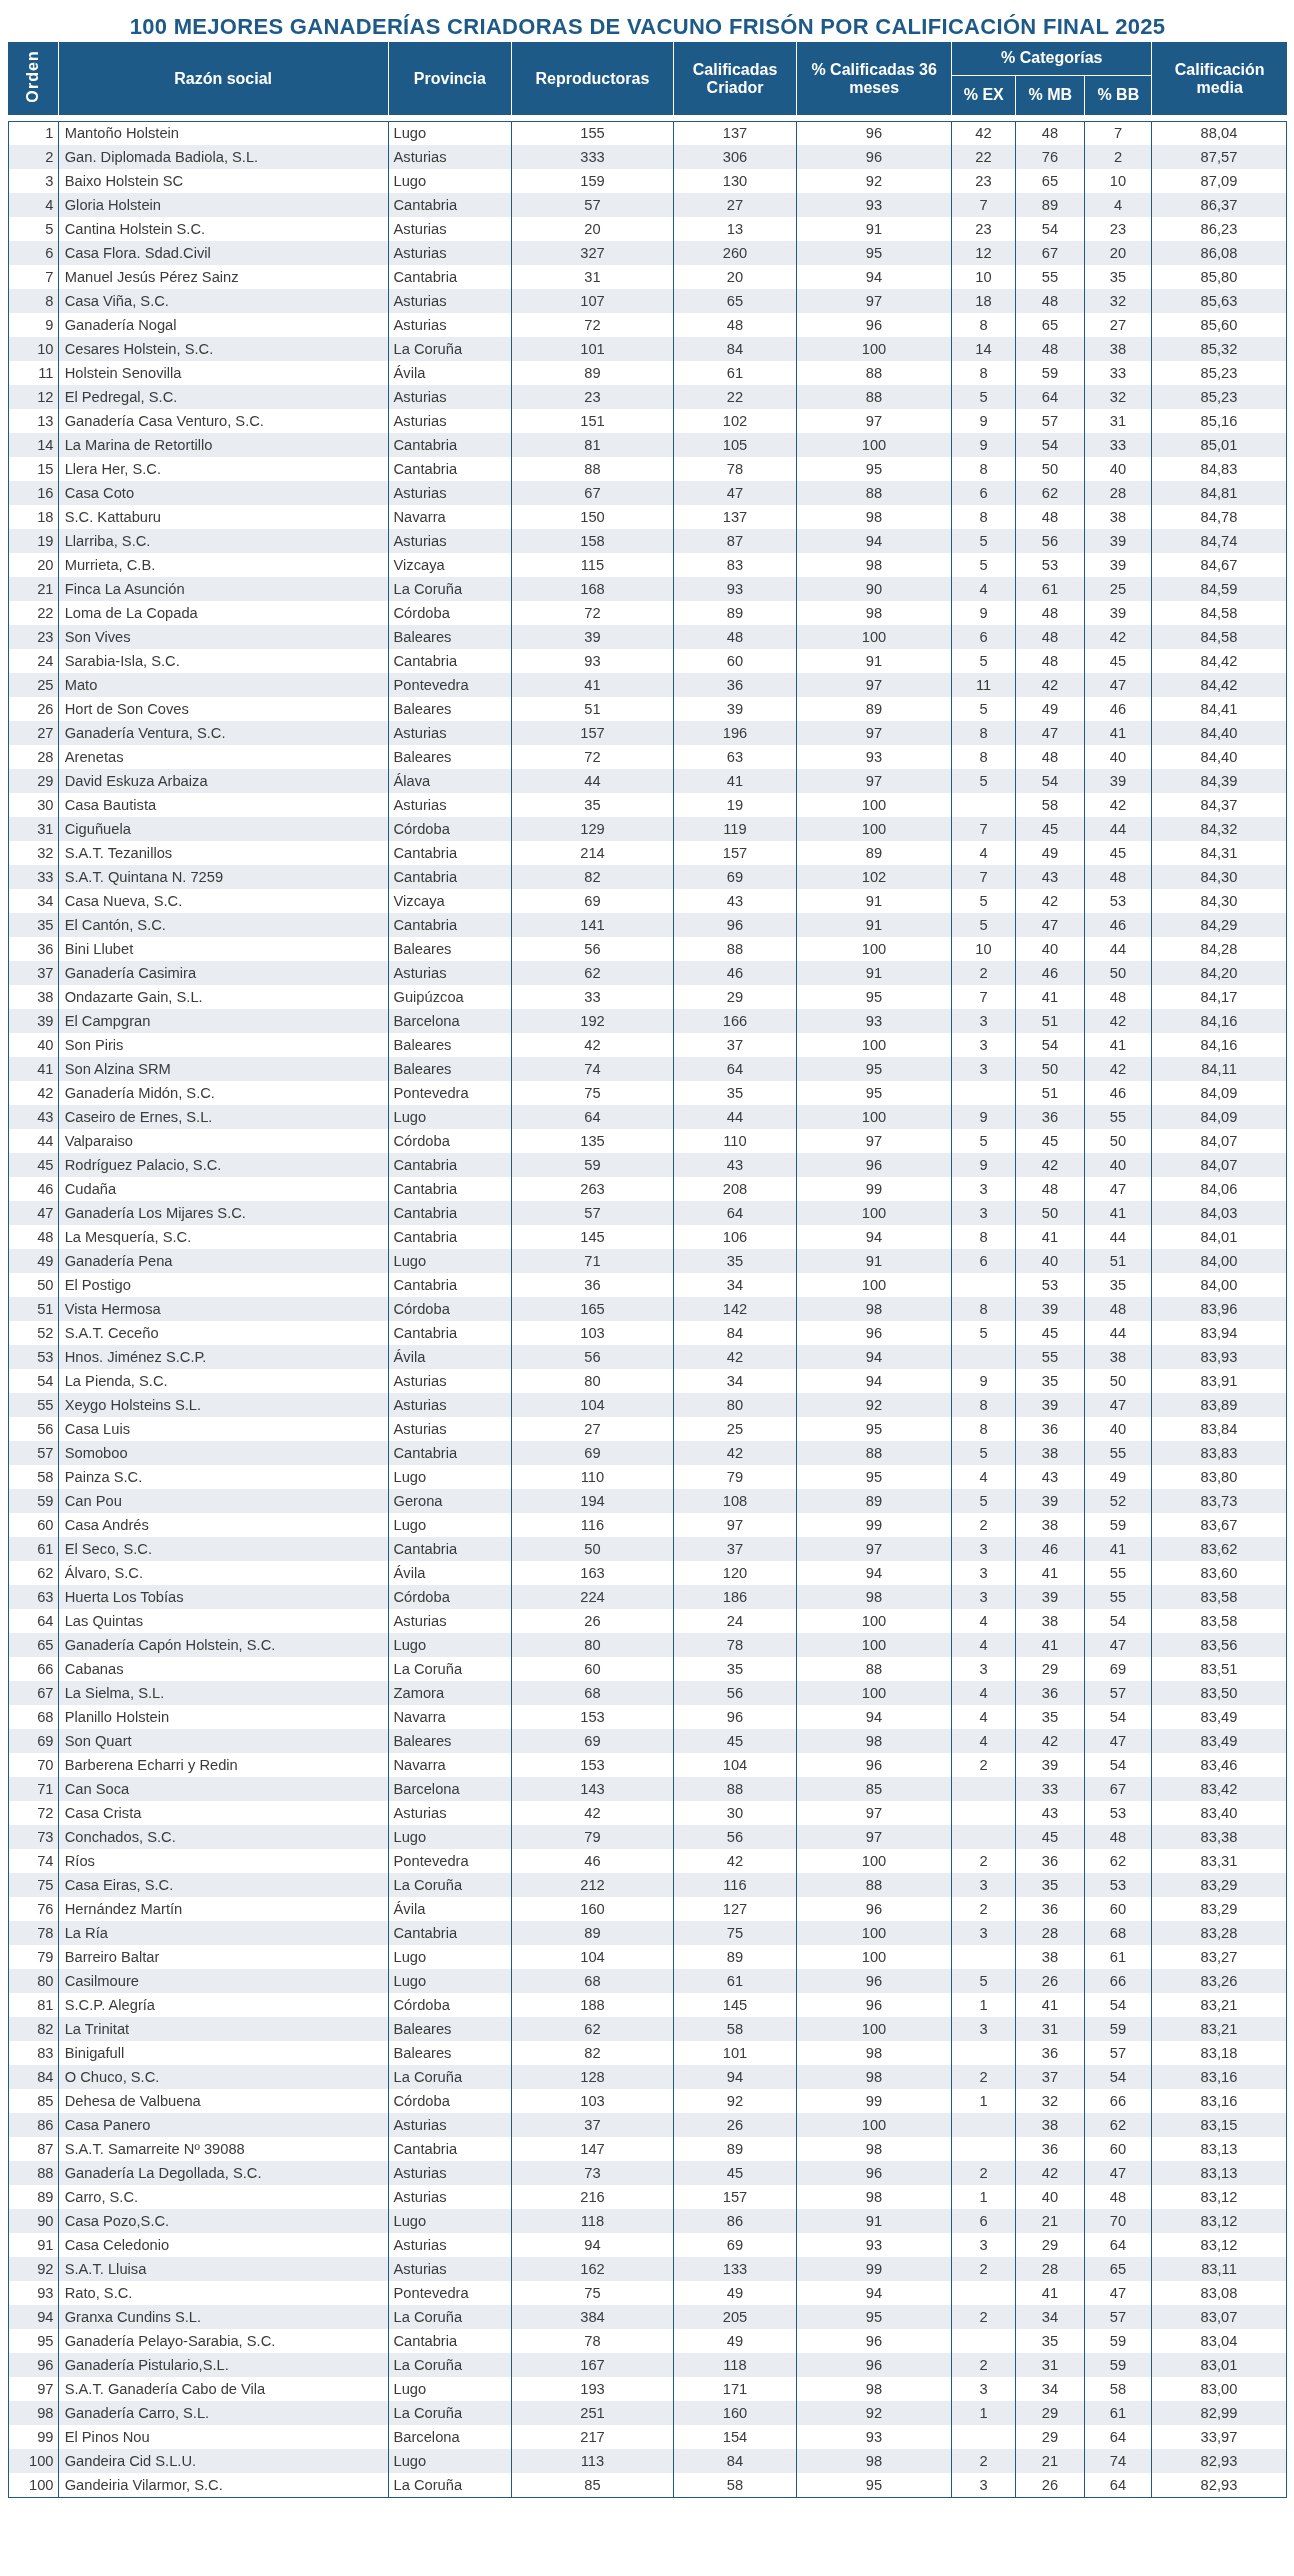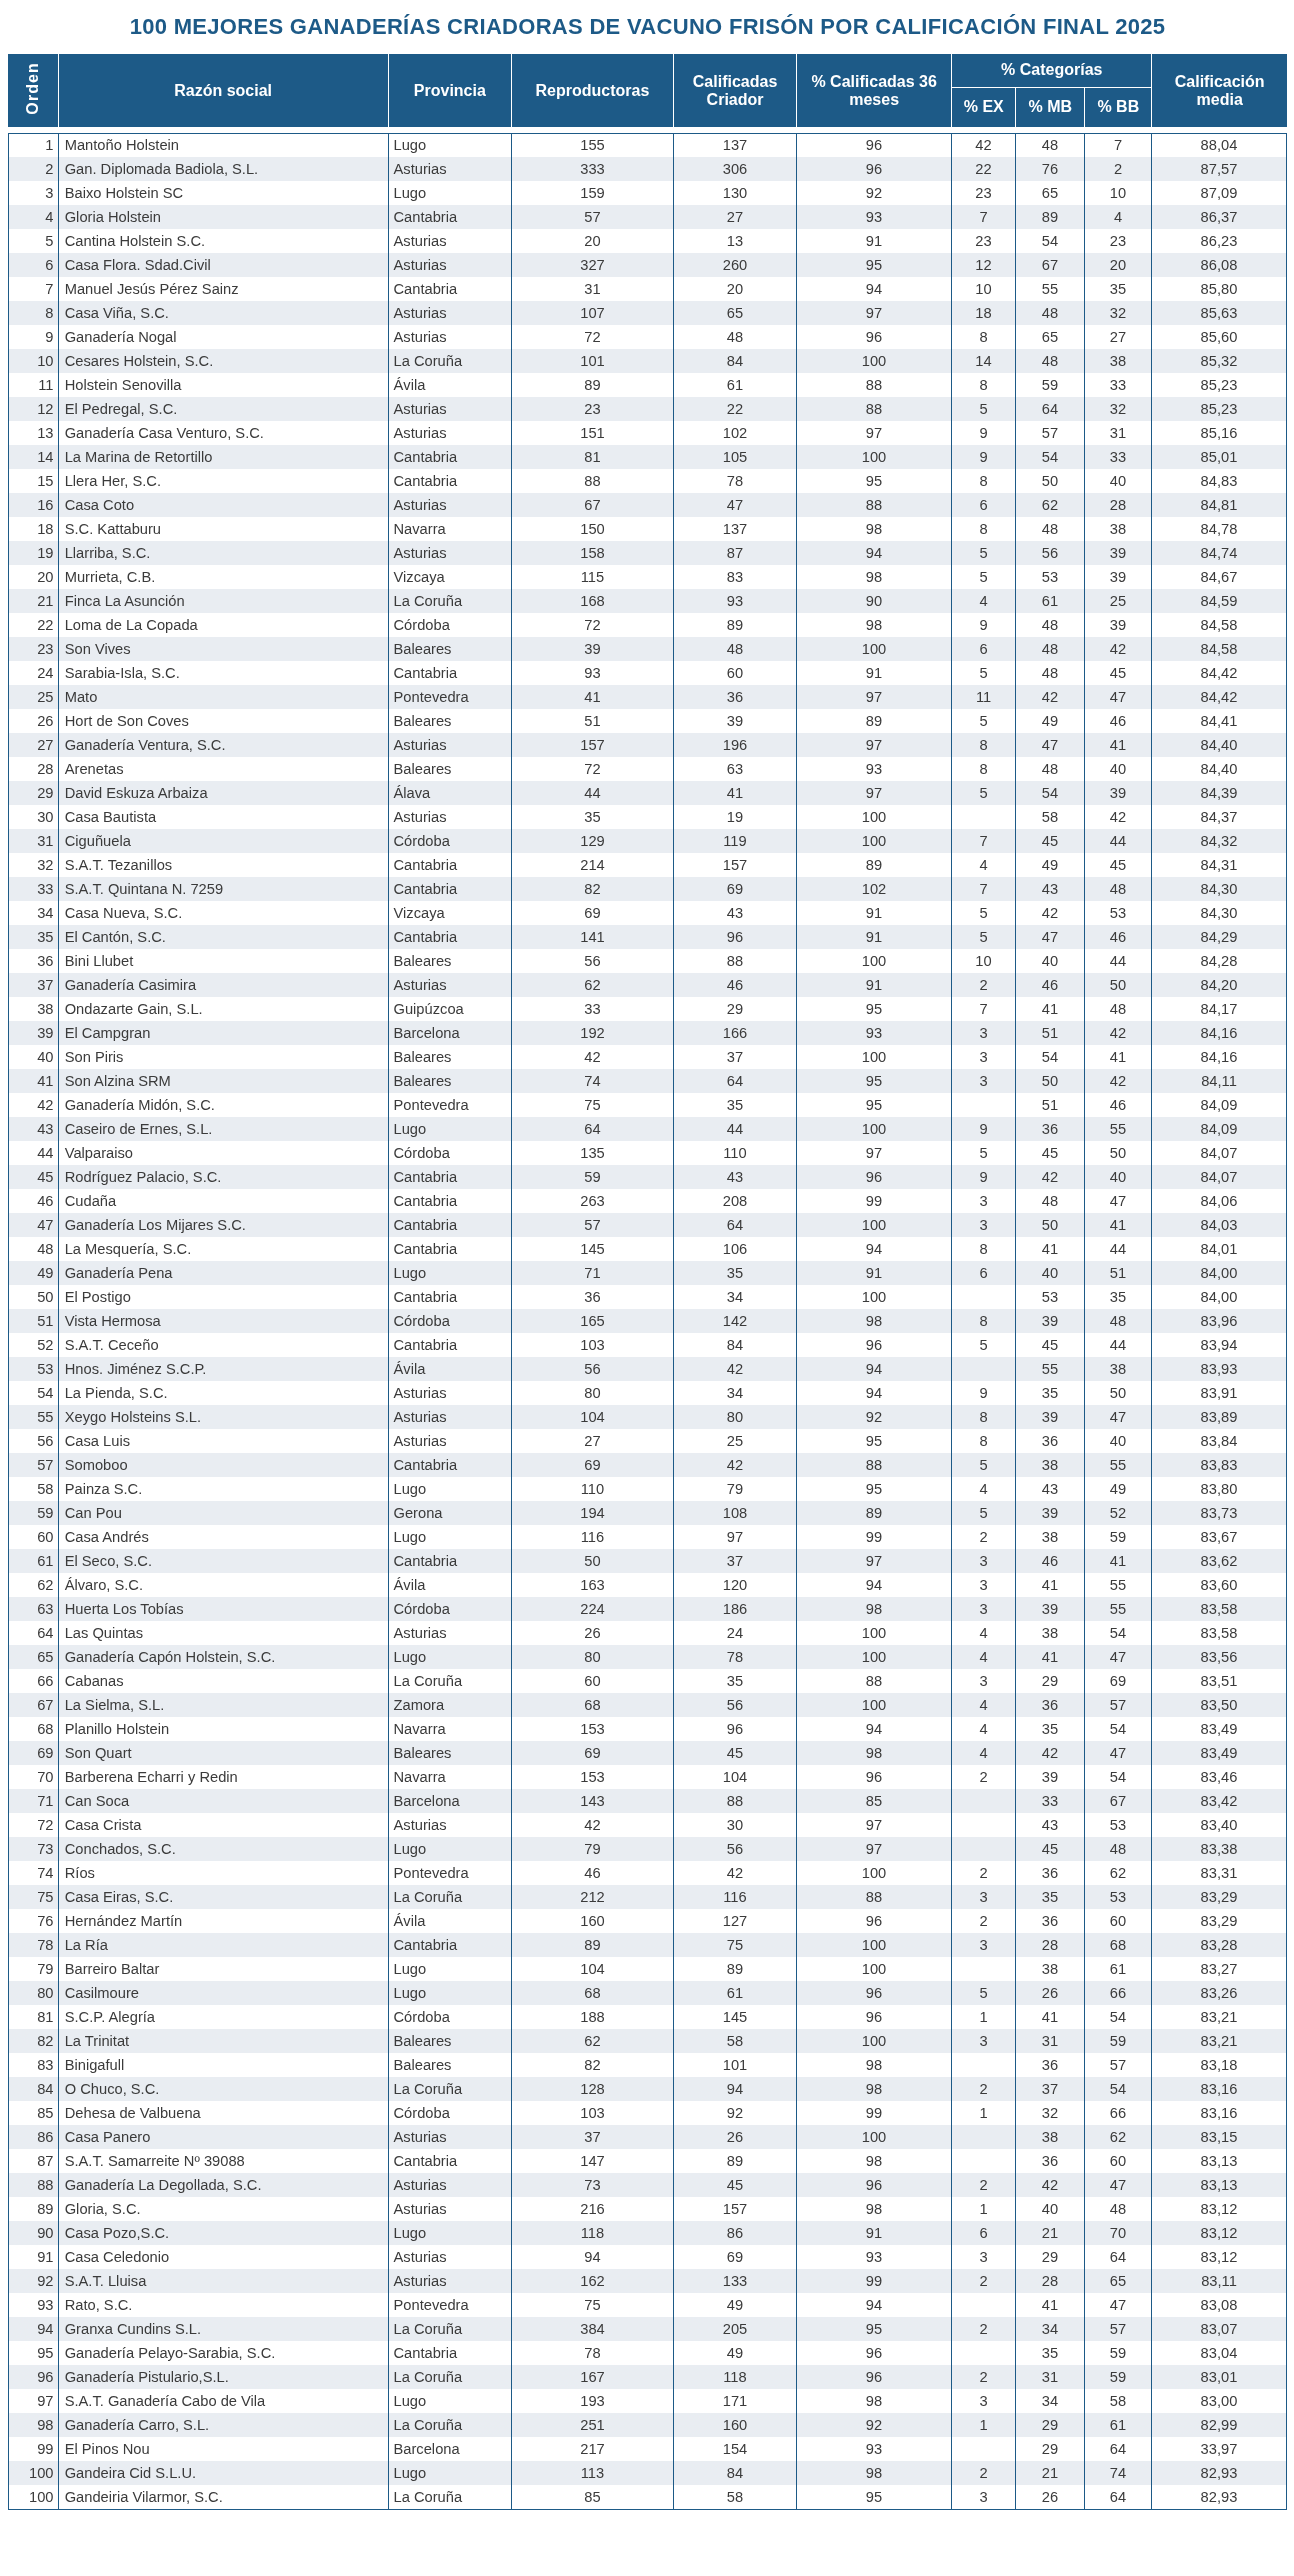--- a/index.html
+++ b/index.html
@@ -11,21 +11,21 @@
   *{margin:0;padding:0;box-sizing:border-box;}
   html,body{background:#fff;}
   body{
     width:1295px;
     min-height:2576px;
     font-family:"Liberation Sans", sans-serif;
     color:var(--txt);
   }
   .page{padding:0 8px;}
   .title{
-    height:54px;
+    height:42px;
     padding-top:13.6px;
     text-align:center;
     font-size:22px;
     font-weight:bold;
     color:var(--blue);
     letter-spacing:0.3px;
     white-space:nowrap;
   }
   table.tbl{
     table-layout:fixed;
@@ -1167,21 +1167,21 @@
           <td class="c-rep">73</td>
           <td class="c-cal">45</td>
           <td class="c-pct">96</td>
           <td class="c-ex">2</td>
           <td class="c-mb">42</td>
           <td class="c-bb">47</td>
           <td class="c-media">83,13</td>
         </tr>
         <tr>
           <td class="c-orden">89</td>
-          <td class="c-razon">Gloria, S.C.</td>
+          <td class="c-razon">Carro, S.C.</td>
           <td class="c-prov">Asturias</td>
           <td class="c-rep">216</td>
           <td class="c-cal">157</td>
           <td class="c-pct">98</td>
           <td class="c-ex">1</td>
           <td class="c-mb">40</td>
           <td class="c-bb">48</td>
           <td class="c-media">83,12</td>
         </tr>
         <tr>

